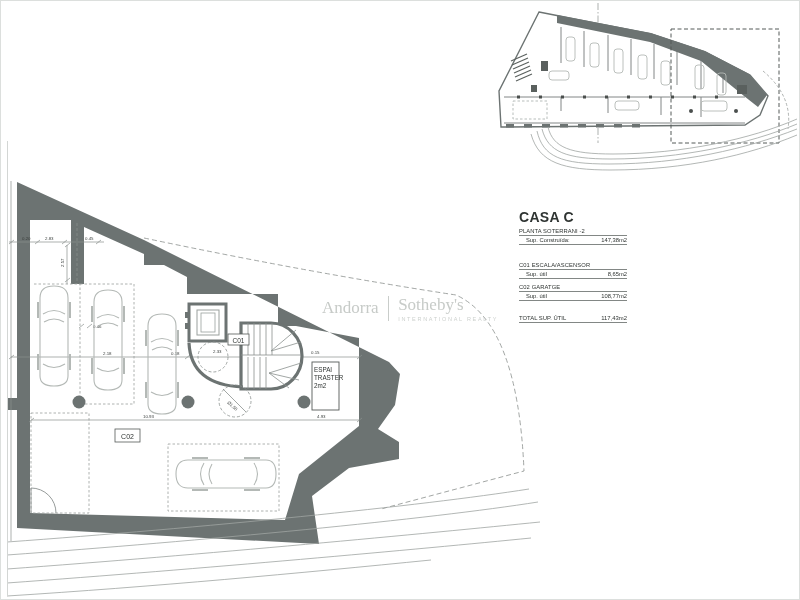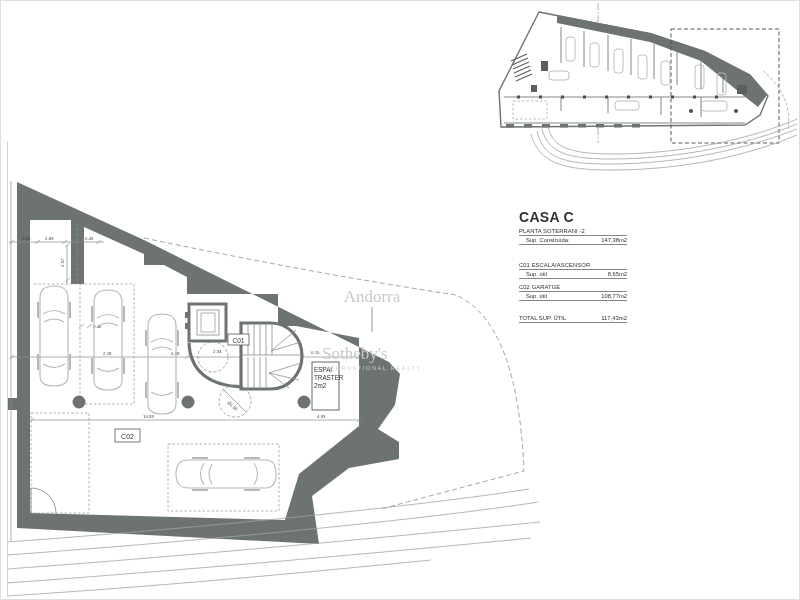--- a/index.html
+++ b/index.html
@@ -8,25 +8,25 @@
   #plan-svg{position:absolute;left:0;top:0;width:800px;height:600px;}
   
   .summary{position:absolute;left:518px;top:208px;width:108px;color:#2f3432;}
   .summary .title{font-size:14px;font-weight:bold;letter-spacing:.3px;margin-bottom:3px;}
   .u{border-bottom:1px solid #828785;padding-bottom:1px;}
   .ln{font-size:5.8px;letter-spacing:.1px;}
   .row{display:flex;justify-content:space-between;font-size:5.8px;padding:1px 0 1px 7px;}
   .gap18{margin-top:17px;} .gap5{margin-top:5px;} .gap13{margin-top:13px;}
   .totalrow{display:flex;justify-content:space-between;font-size:5.9px;padding:1px 0;}
   
-  .watermark{position:absolute;left:321px;top:284px;display:flex;align-items:center;
-             color:#c7cbc8;user-select:none;flex-direction:column;}
+  .watermark{position:absolute;left:321px;top:295px;display:flex;align-items:flex-start;
+             color:#c7cbc8;user-select:none;}
   .wm-left{font-family:"Liberation Serif",serif;font-size:17px;padding-top:2px;}
   .wm-bar{width:1.5px;height:25px;background:#c9cdca;margin:0 9px;}
-  .wm-right{display:flex;flex-direction:column;margin-top:13px;}
+  .wm-right{display:flex;flex-direction:column;}
   .wm-soth{font-family:"Liberation Serif",serif;font-size:17px;line-height:18px;}
   .wm-sub{font-size:5.5px;letter-spacing:1.7px;color:#cdd1ce;margin-top:2px;}
   
   .scan-line{position:absolute;left:6px;top:140px;width:1px;height:455px;background:#d3d6d4;}
 </style>
 </head>
 <body>
 
 <div id="page">
 

